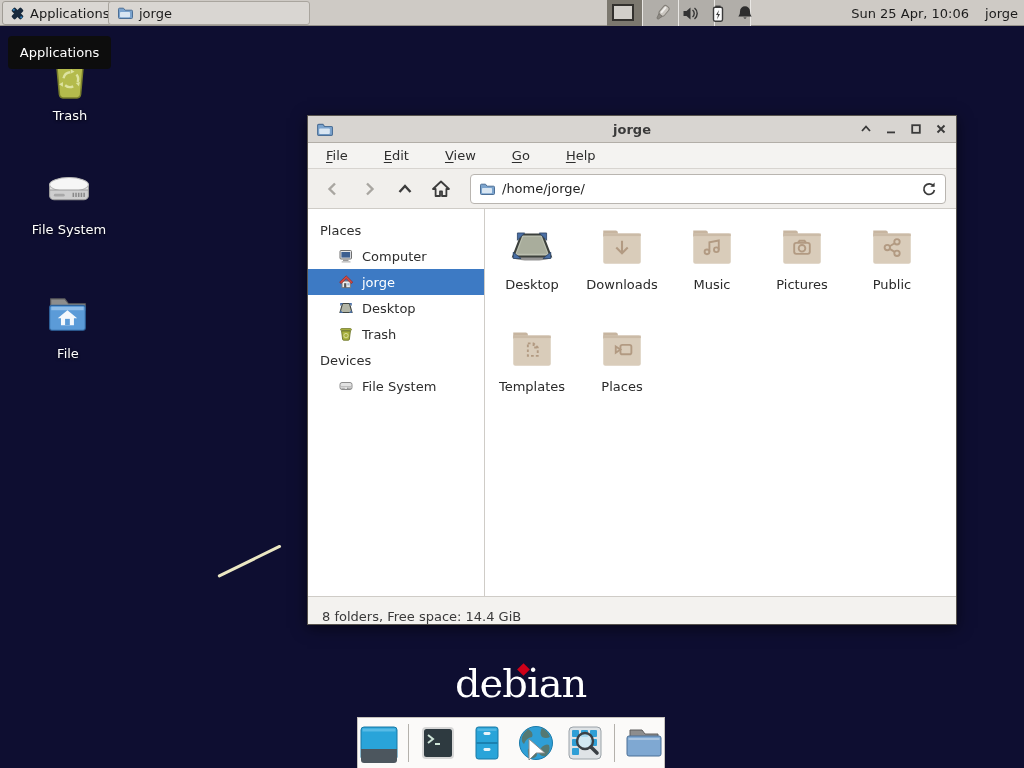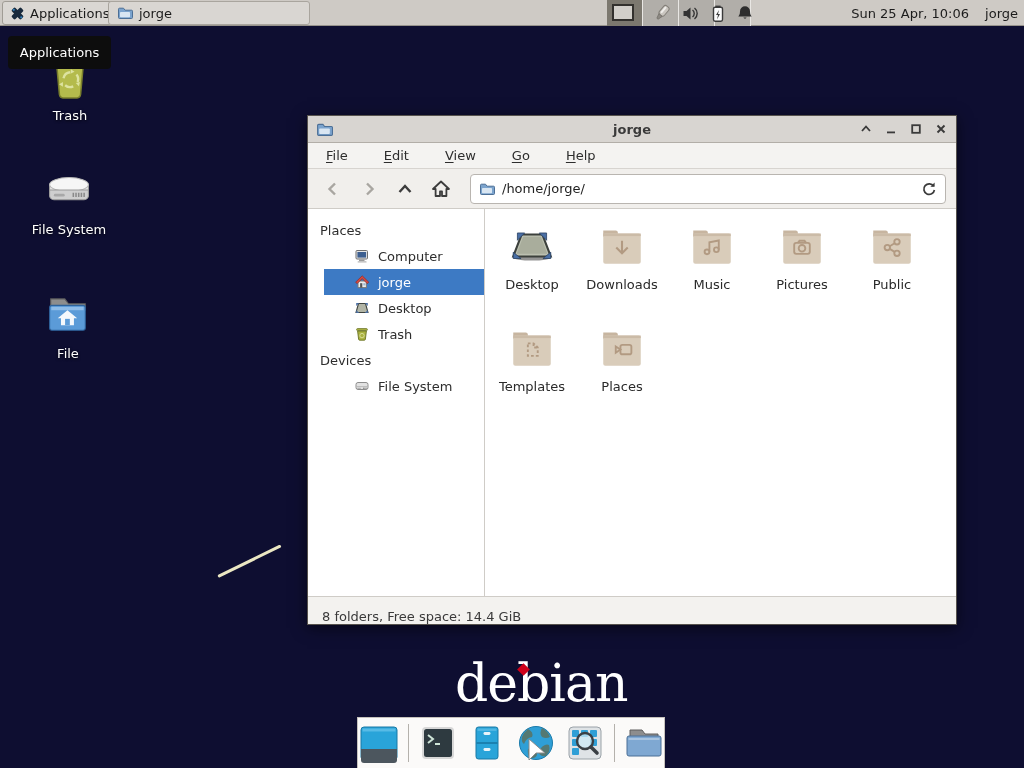--- a/index.html
+++ b/index.html
@@ -41,29 +41,29 @@
   .menubar { height:26px; background:#f4f3f1; border-bottom:1px solid #d7d4d0; display:flex; align-items:center; padding-left:10px; gap:20px; }
   .menu-item { padding:3px 8px; color:#2d2d2d; }
   u { text-decoration:underline; text-underline-offset:2px; }
   .toolbar { height:40px; background:#f1efec; border-bottom:1px solid #cfccc7; display:flex; align-items:center; padding:0 10px; gap:6px; }
   .nav-btn { width:30px; height:28px; display:flex; align-items:center; justify-content:center; border-radius:3px; }
   .pathbar { flex:1; height:30px; margin-left:8px; background:#fff; border:1px solid #b9b5b0; border-radius:4px; display:flex; align-items:center; padding:12px 8px; gap:7px; }
   .path-text { flex:1; color:#222; }
   .win-body { flex:1; display:flex; min-height:0; }
   .sidebar { width:177px; background:#fff; border-right:1px solid #cfccc7; padding-top:8px; }
   .side-header { height:26px; display:flex; align-items:center; padding-left:12px; font-weight:normal; color:#2d2d2d; }
-  .side-item { height:26px; display:flex; align-items:center; gap:8px; padding-left:30px; color:#2d2d2d;margin-left:16px; }
+  .side-item { height:26px; display:flex; align-items:center; gap:8px; padding-left:30px; color:#2d2d2d; }
   .side-item.selected { background:#3d7ac4; color:#fff; }
   .main-view { flex:1; background:#fff; display:flex; flex-wrap:wrap; align-content:flex-start; padding:12px 0 0 2px; }
   .tile { width:90px; height:100px; display:flex; flex-direction:column; align-items:center; gap:6px; margin-bottom:2px; }
   .tile .lbl { color:#2a2a2a; }
   .statusbar { height:28px; background:#f3f2ef; border-top:1px solid #cfccc7; display:flex; align-items:flex-end; padding-left:14px; color:#3a3a3a; }
 
   
-  .debian-logo { position:absolute; left:455px; top:660px; color:#fff; font-family:"DejaVu Serif","Liberation Serif",serif; font-size:52px; line-height:46px; letter-spacing:-1px; z-index:4; }
+  .debian-logo { position:absolute; left:455px; top:660px; color:#fff; font-family:"DejaVu Serif","Liberation Serif",serif; font-size:40px; line-height:46px; letter-spacing:-1px; z-index:4; }
   .debian-dot { position:absolute; left:64px; top:5px; width:9px; height:9px; background:#ce0019; transform:rotate(45deg); }
 
   
   .dock { position:absolute; left:357px; top:717px; width:308px; height:51px; background:#fbfaf9; border:1px solid #c6c2bd; border-bottom:none; display:flex; align-items:center; justify-content:center; gap:9px; z-index:30; }
   .dock-sep { width:1px; height:38px; background:#b4b1ac; }
   .dock-item { width:40px; height:40px; display:flex; align-items:center; justify-content:center; }
 
   .icon { display:inline-flex; }
 </style>
 </head>

